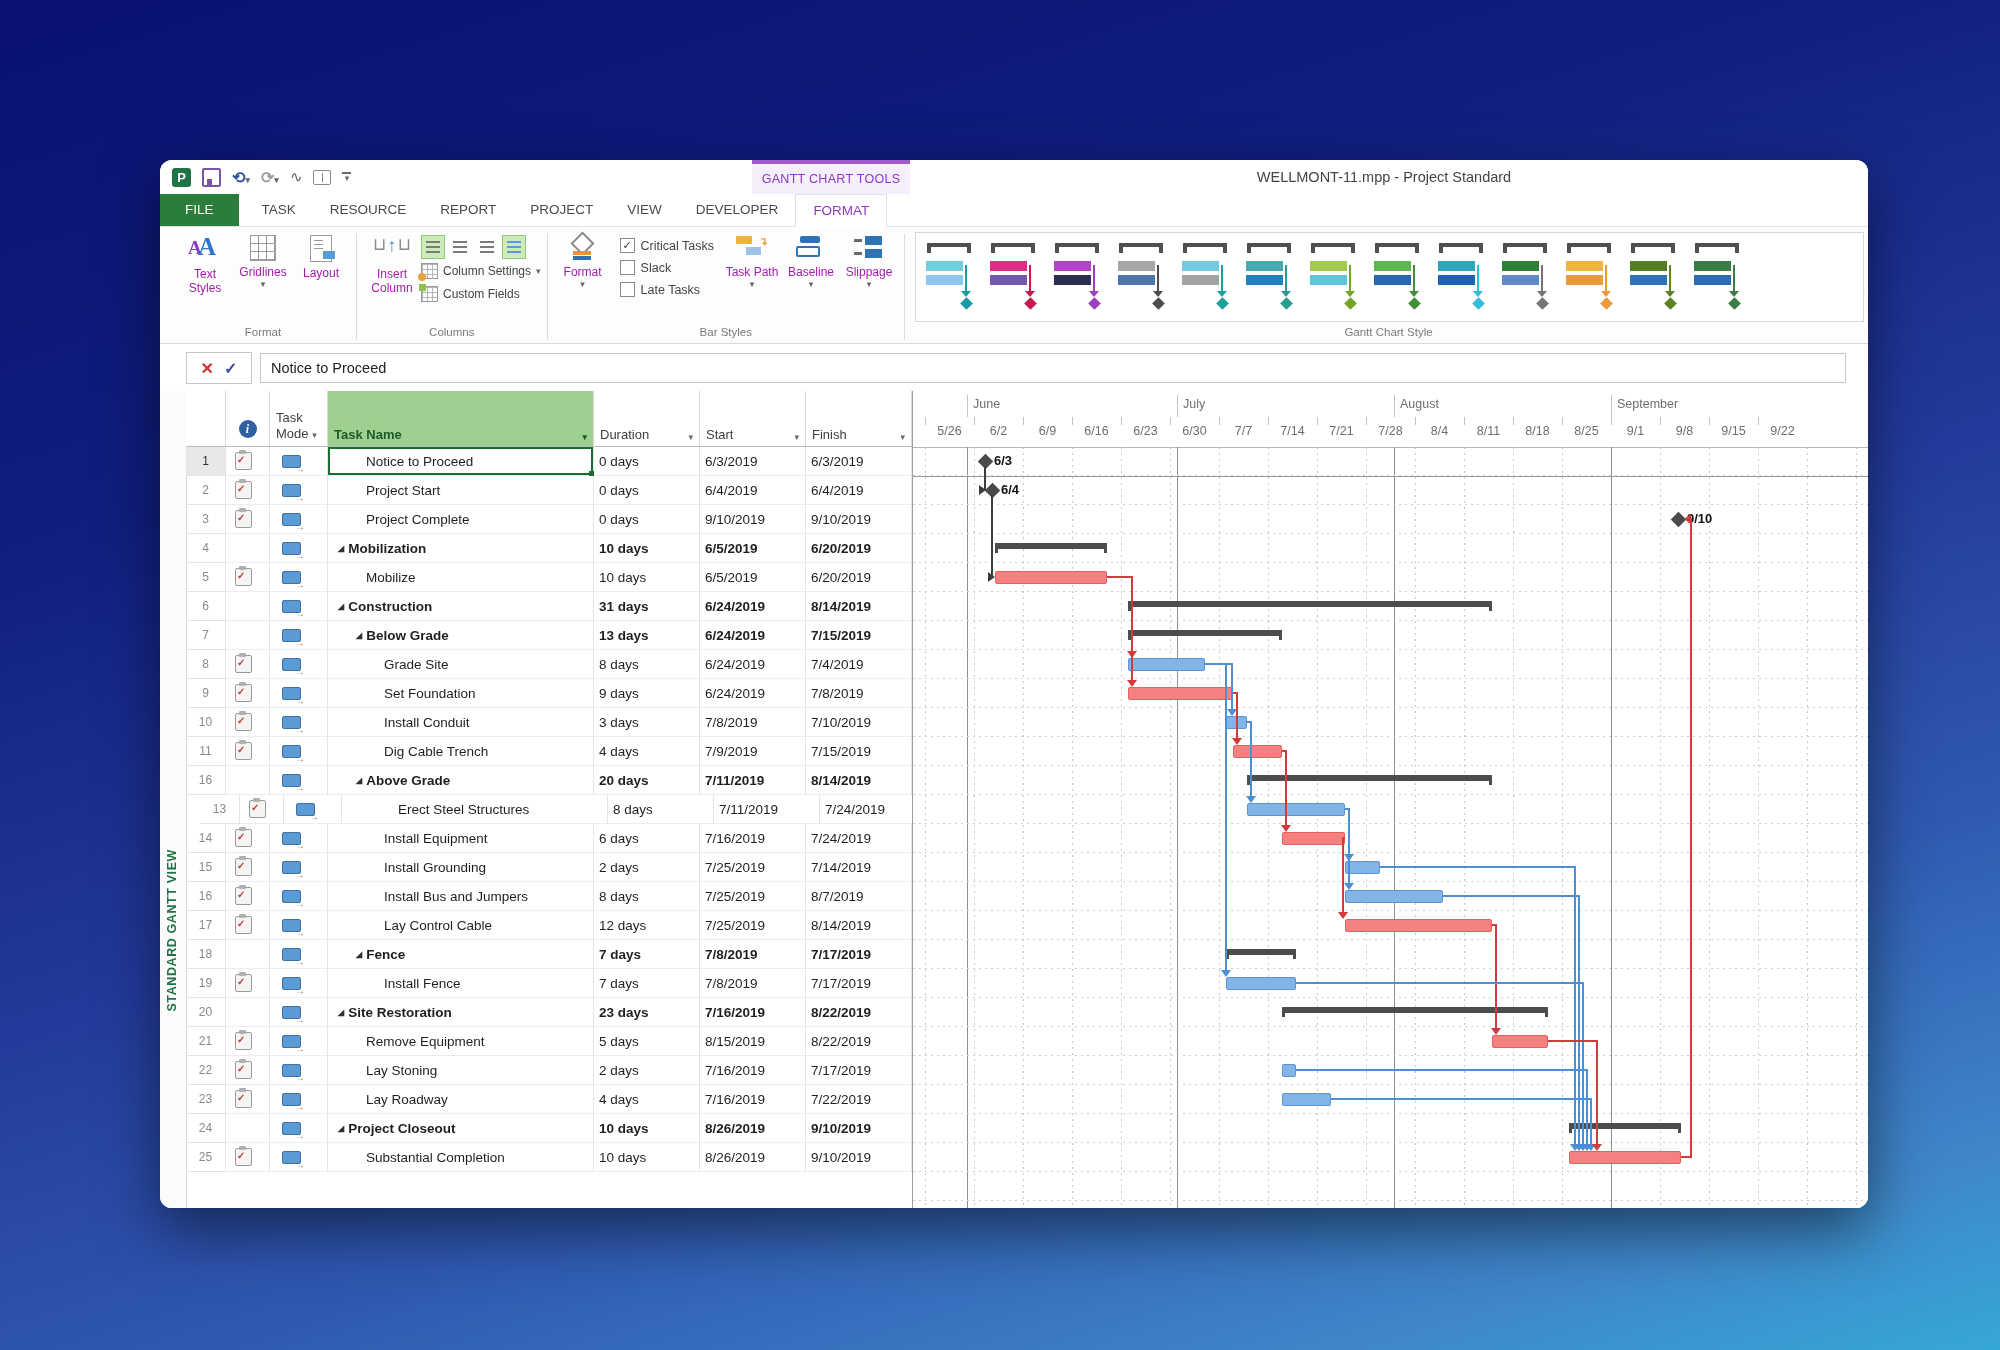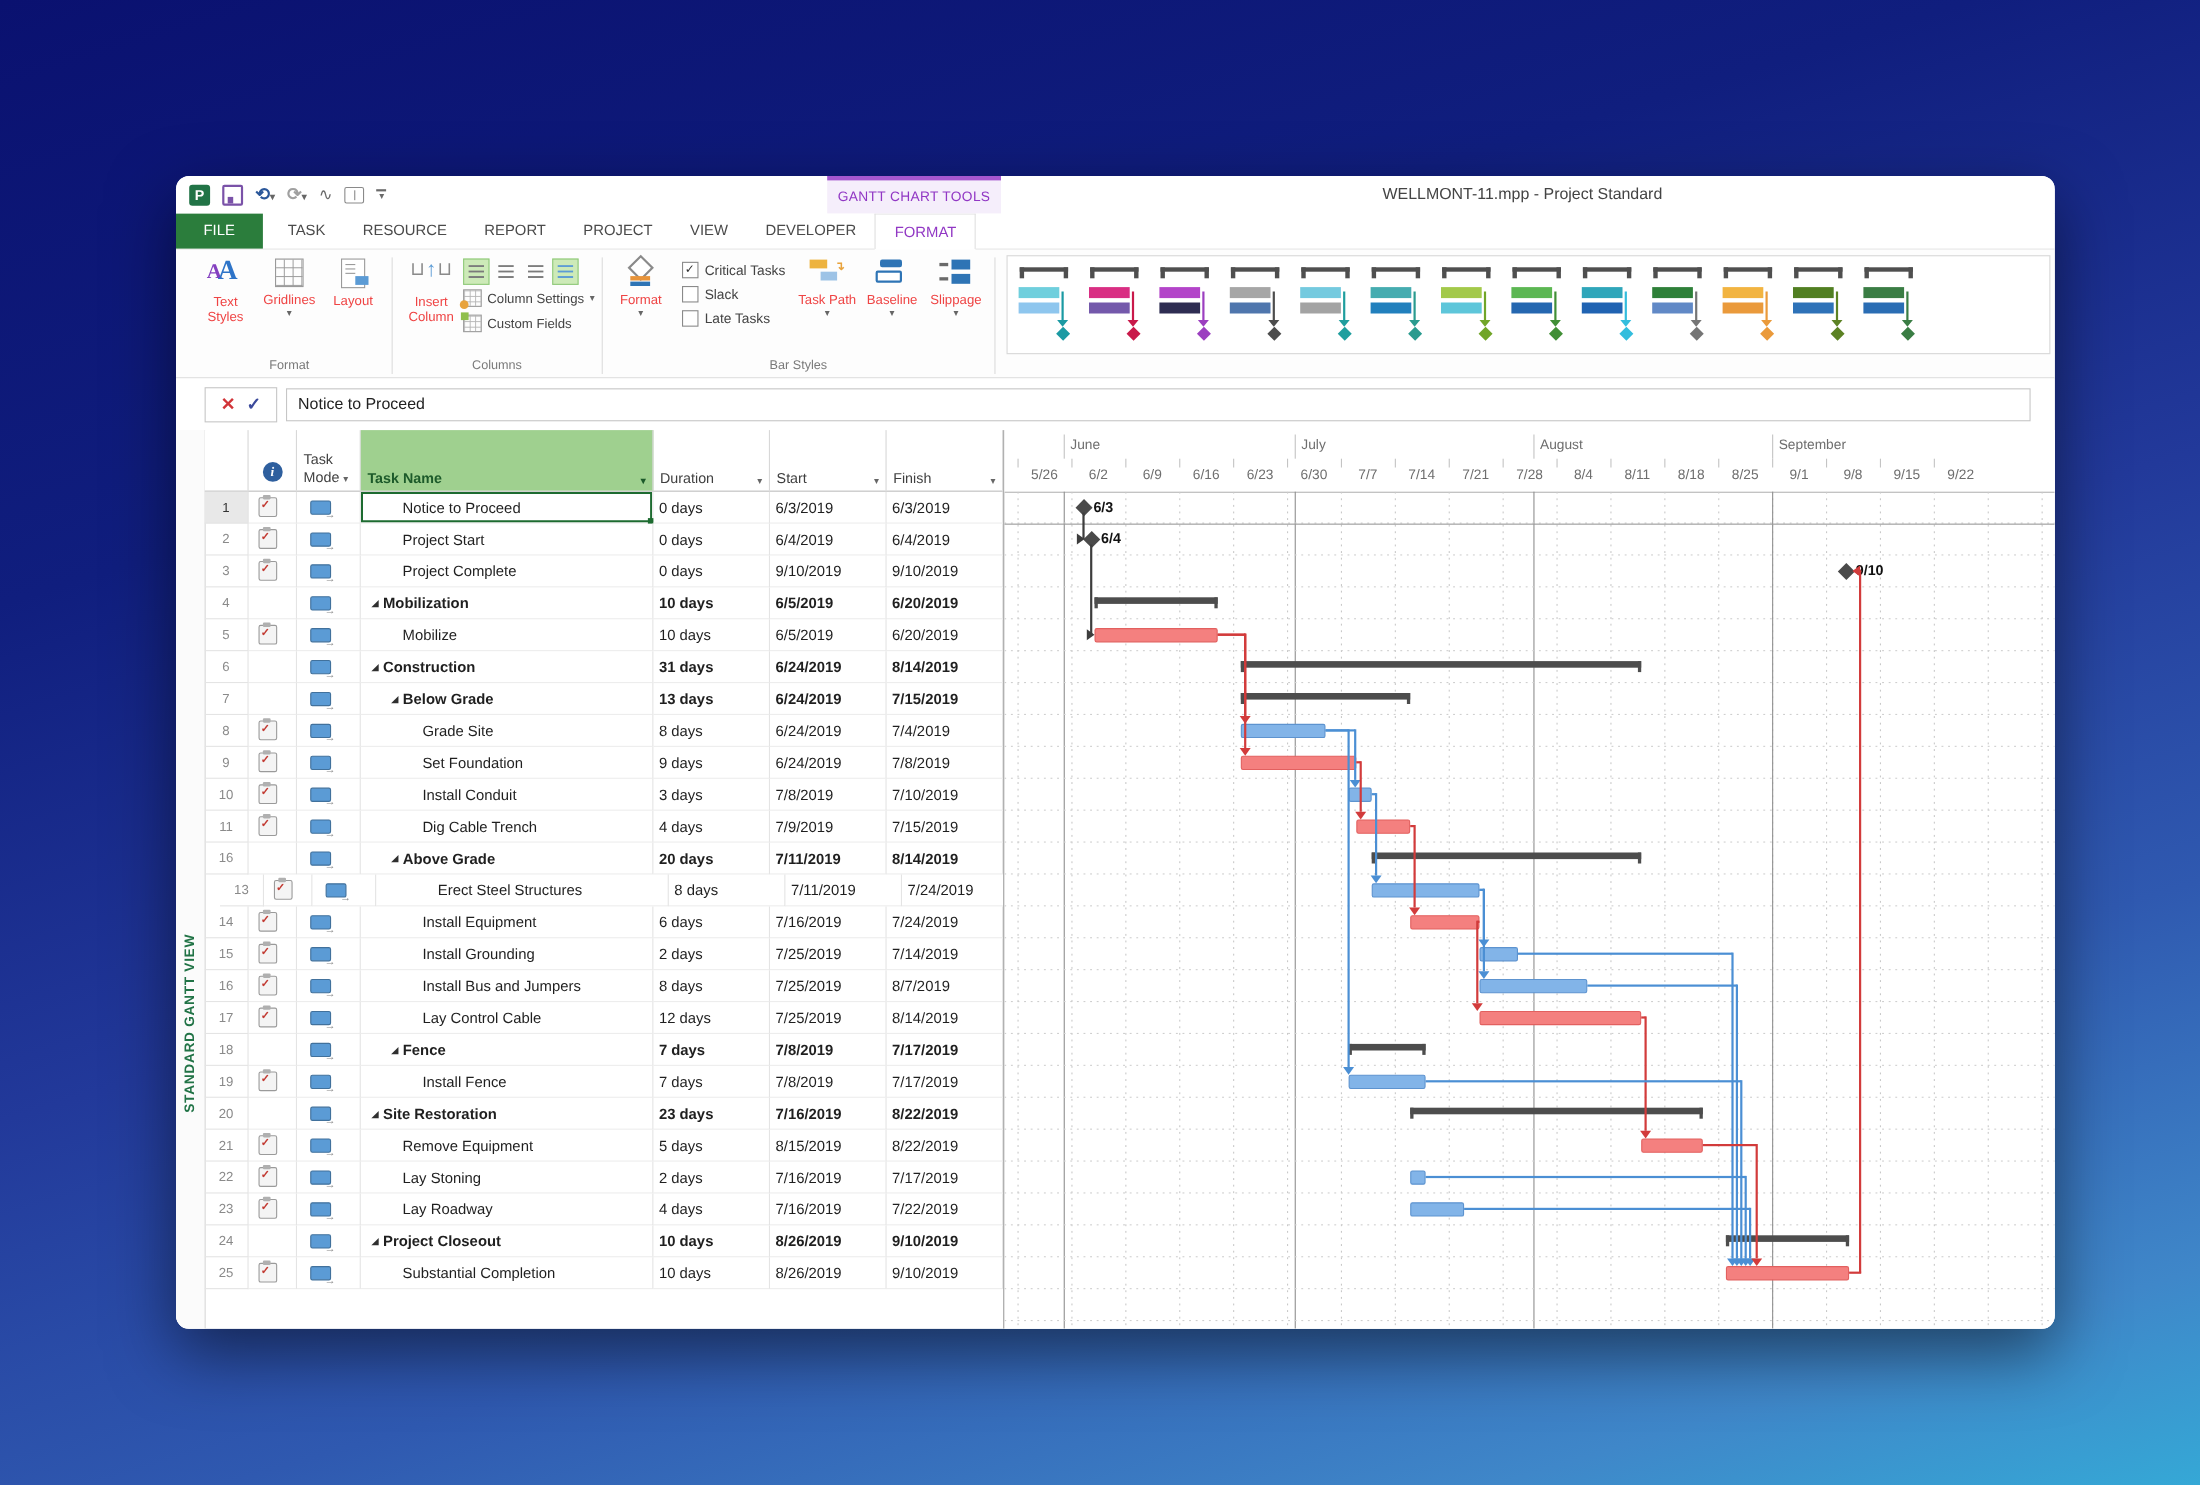--- a/index.html
+++ b/index.html
@@ -27,21 +27,21 @@
   .tab.file{background:#2b7d3c;color:#fff;padding:0 25px;margin-right:6px;}
   .tab.active{color:#9137c4;border:1px solid #e0e0e0;border-bottom:1px solid #fff;margin-bottom:-1px;background:#fff;}
 
   
   .ribbon{height:117px;background:#fdfdfd;border-bottom:1px solid #d8d8d8;display:flex;padding:3px 2px 0 10px;box-sizing:border-box;}
   .rgroup{display:flex;flex-direction:column;padding:0 6px;}
   .rgc{flex:1;display:flex;align-items:flex-start;}
   .rglabel{height:17px;text-align:center;font-size:11.5px;color:#7a7a7a;}
   .rdiv{width:1px;background:#dcdcdc;margin:4px 0 3px 0;}
   .bb{width:58px;display:flex;flex-direction:column;align-items:center;padding-top:5px;}
-  .bb .lbl{font-size:12px;color:#ef4444;text-align:center;line-height:1.2;margin-top:4px;}
+  .bb .lbl{font-size:12px;color:#a21caf;text-align:center;line-height:1.2;margin-top:4px;}
   .dd{font-size:9px;color:#666;}
   .icoTS{position:relative;width:34px;height:28px;}
   .icoTS .a1{position:absolute;left:0;top:2px;font-size:19px;font-weight:bold;color:#8440c0;font-family:"Liberation Serif",serif;}
   .icoTS .a2{position:absolute;left:10px;top:-2px;font-size:25px;font-weight:bold;color:#2e74c8;font-family:"Liberation Serif",serif;}
   .icoGrid{width:24px;height:24px;border:1px solid #9a9a9a;background-image:linear-gradient(#9a9a9a 1px,transparent 1px),linear-gradient(90deg,#9a9a9a 1px,transparent 1px);background-size:8px 8px;background-position:-1px -1px;}
   .icoLayout{width:20px;height:25px;border:1px solid #9a9a9a;background:#fff;position:relative;}
   .icoLayout::before{content:"";position:absolute;left:3px;top:4px;width:9px;height:1px;background:#9a9a9a;box-shadow:0 4px 0 #9a9a9a,0 8px 0 #9a9a9a;}
   .icoLayout::after{content:"";position:absolute;right:-4px;bottom:2px;width:12px;height:8px;background:#5b9bd5;}
   .icoInsert{display:flex;align-items:flex-start;height:28px;}
   .icoInsert .u{font-size:17px;color:#8a8a8a;line-height:20px;}
@@ -394,20 +394,21 @@
               <div class="gtile">
                 <span class="gbrk"></span>
                 <span class="gb1" style="background:#3a7d44"></span>
                 <span class="gb2" style="background:#2a6db4"></span>
                 <span class="gvl" style="background:#3a7d44"></span>
                 <span class="gah" style="border-top-color:#3a7d44"></span>
                 <span class="gdi" style="background:#3a7d44"></span>
               </div>
             </div>
         </div>
+        <div class="rglabel">Gantt Chart Style</div>
       </div>
     </div>
 
     <div class="editbar">
       <div class="ebtns">
         <span class="ex">✕</span>
         <span class="eok">✓</span>
       </div>
       <input class="einput" value="Notice to Proceed" style="">
     </div>

